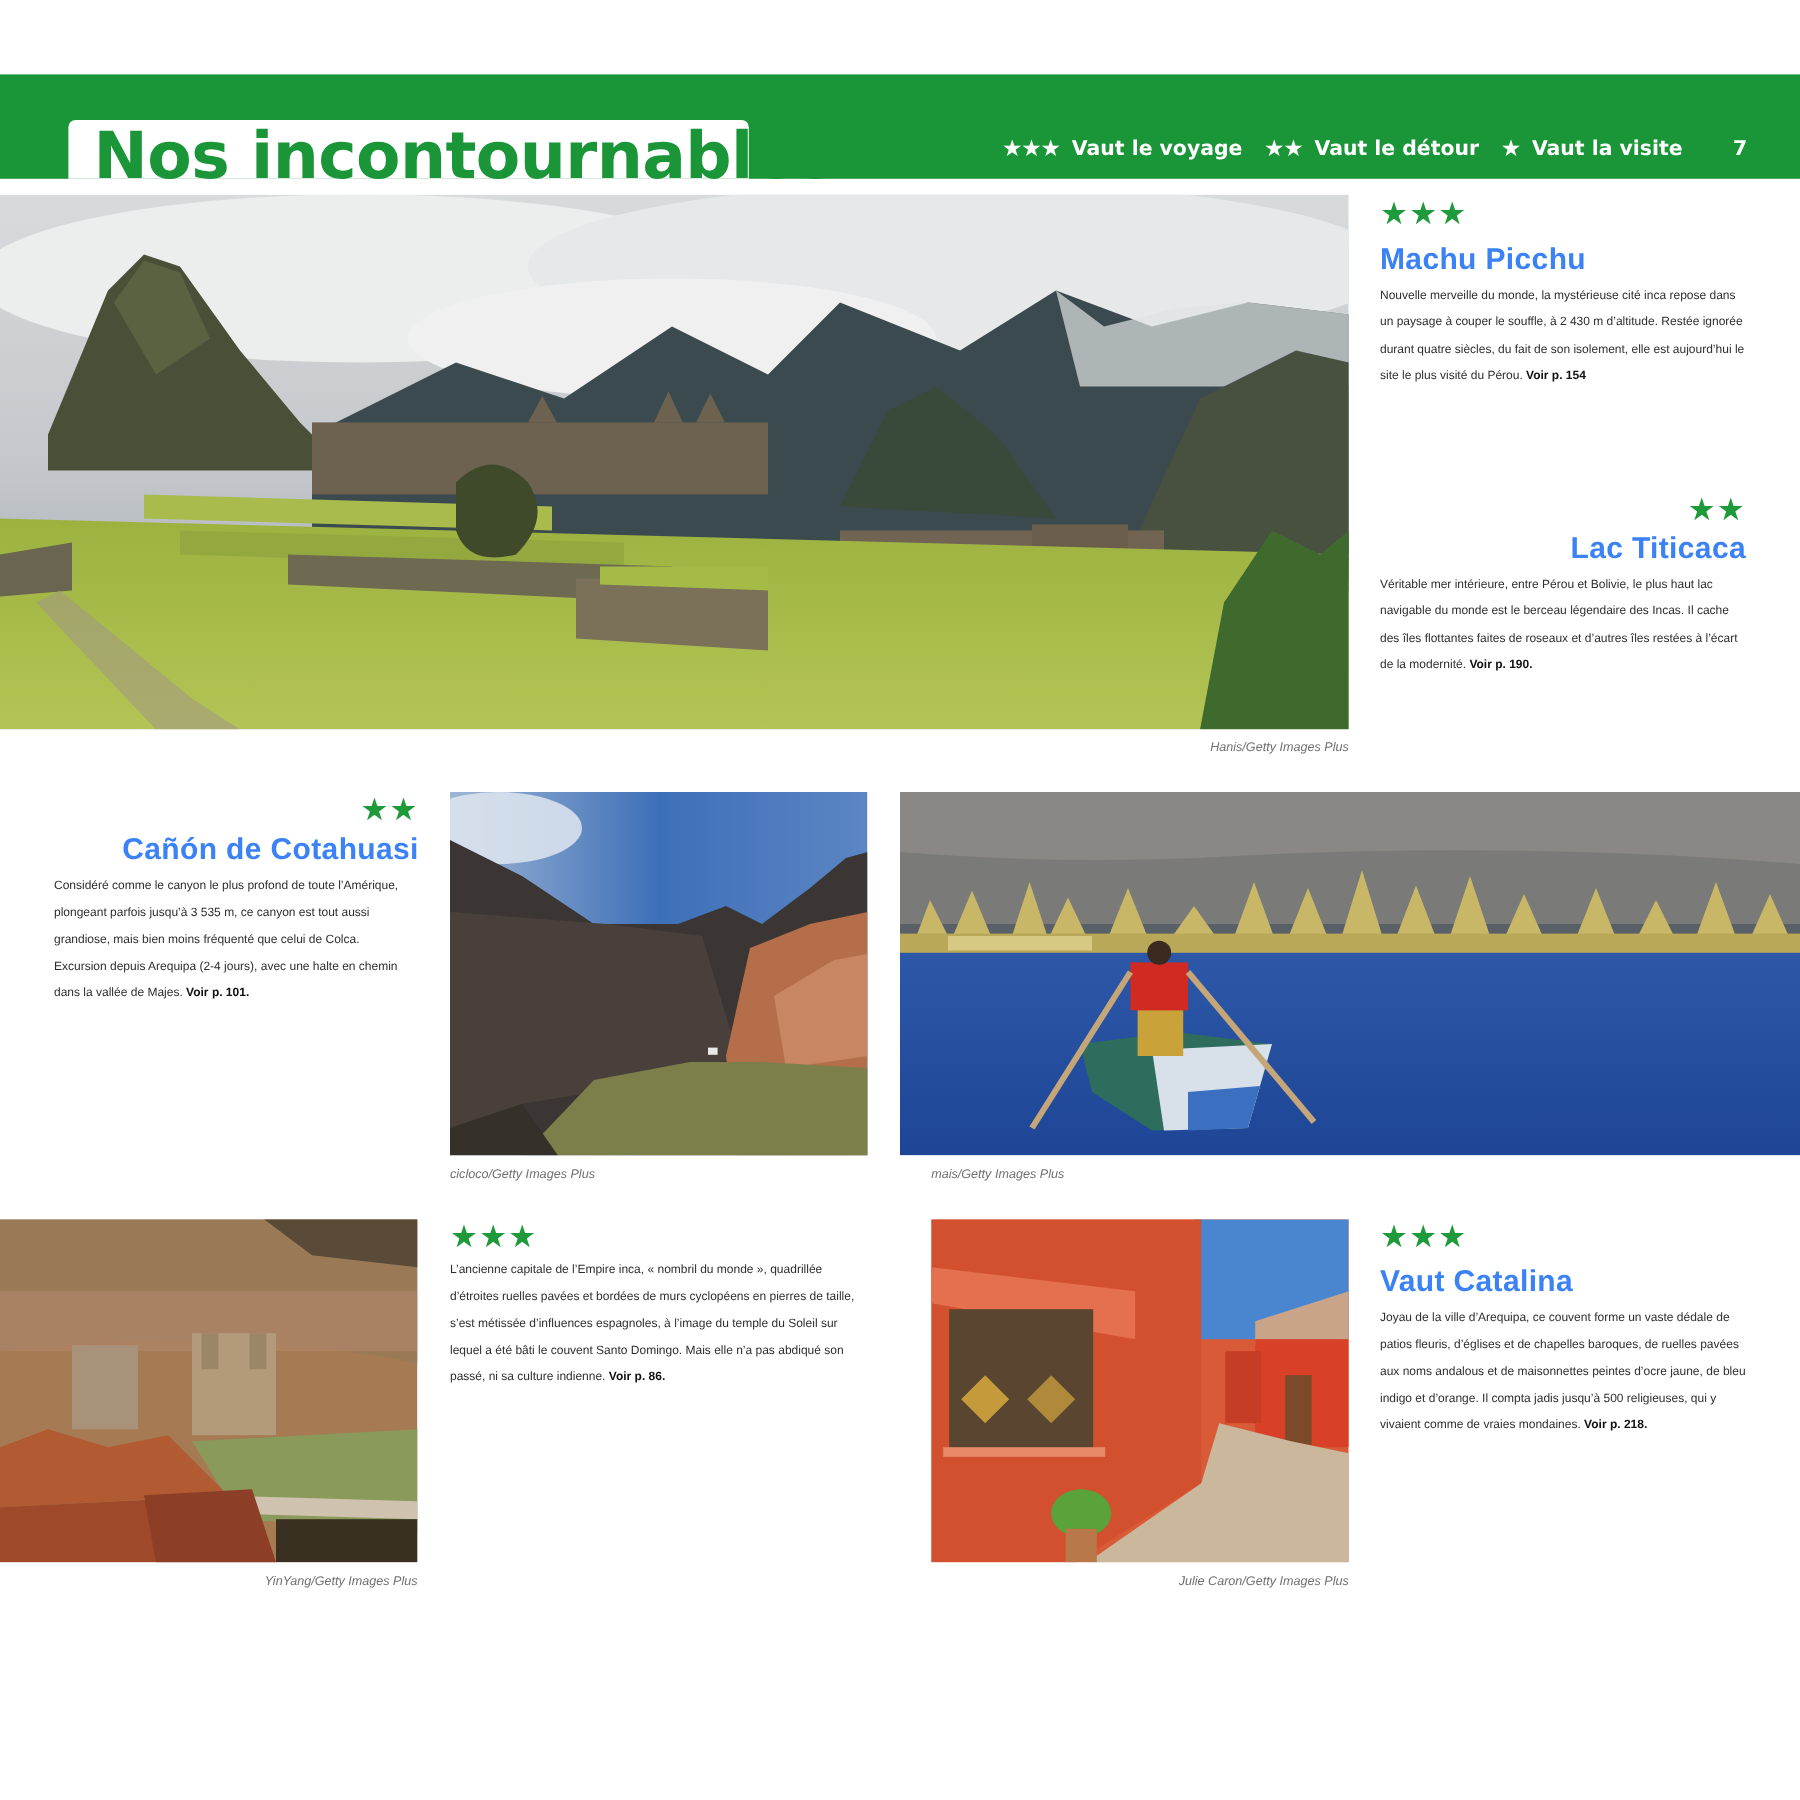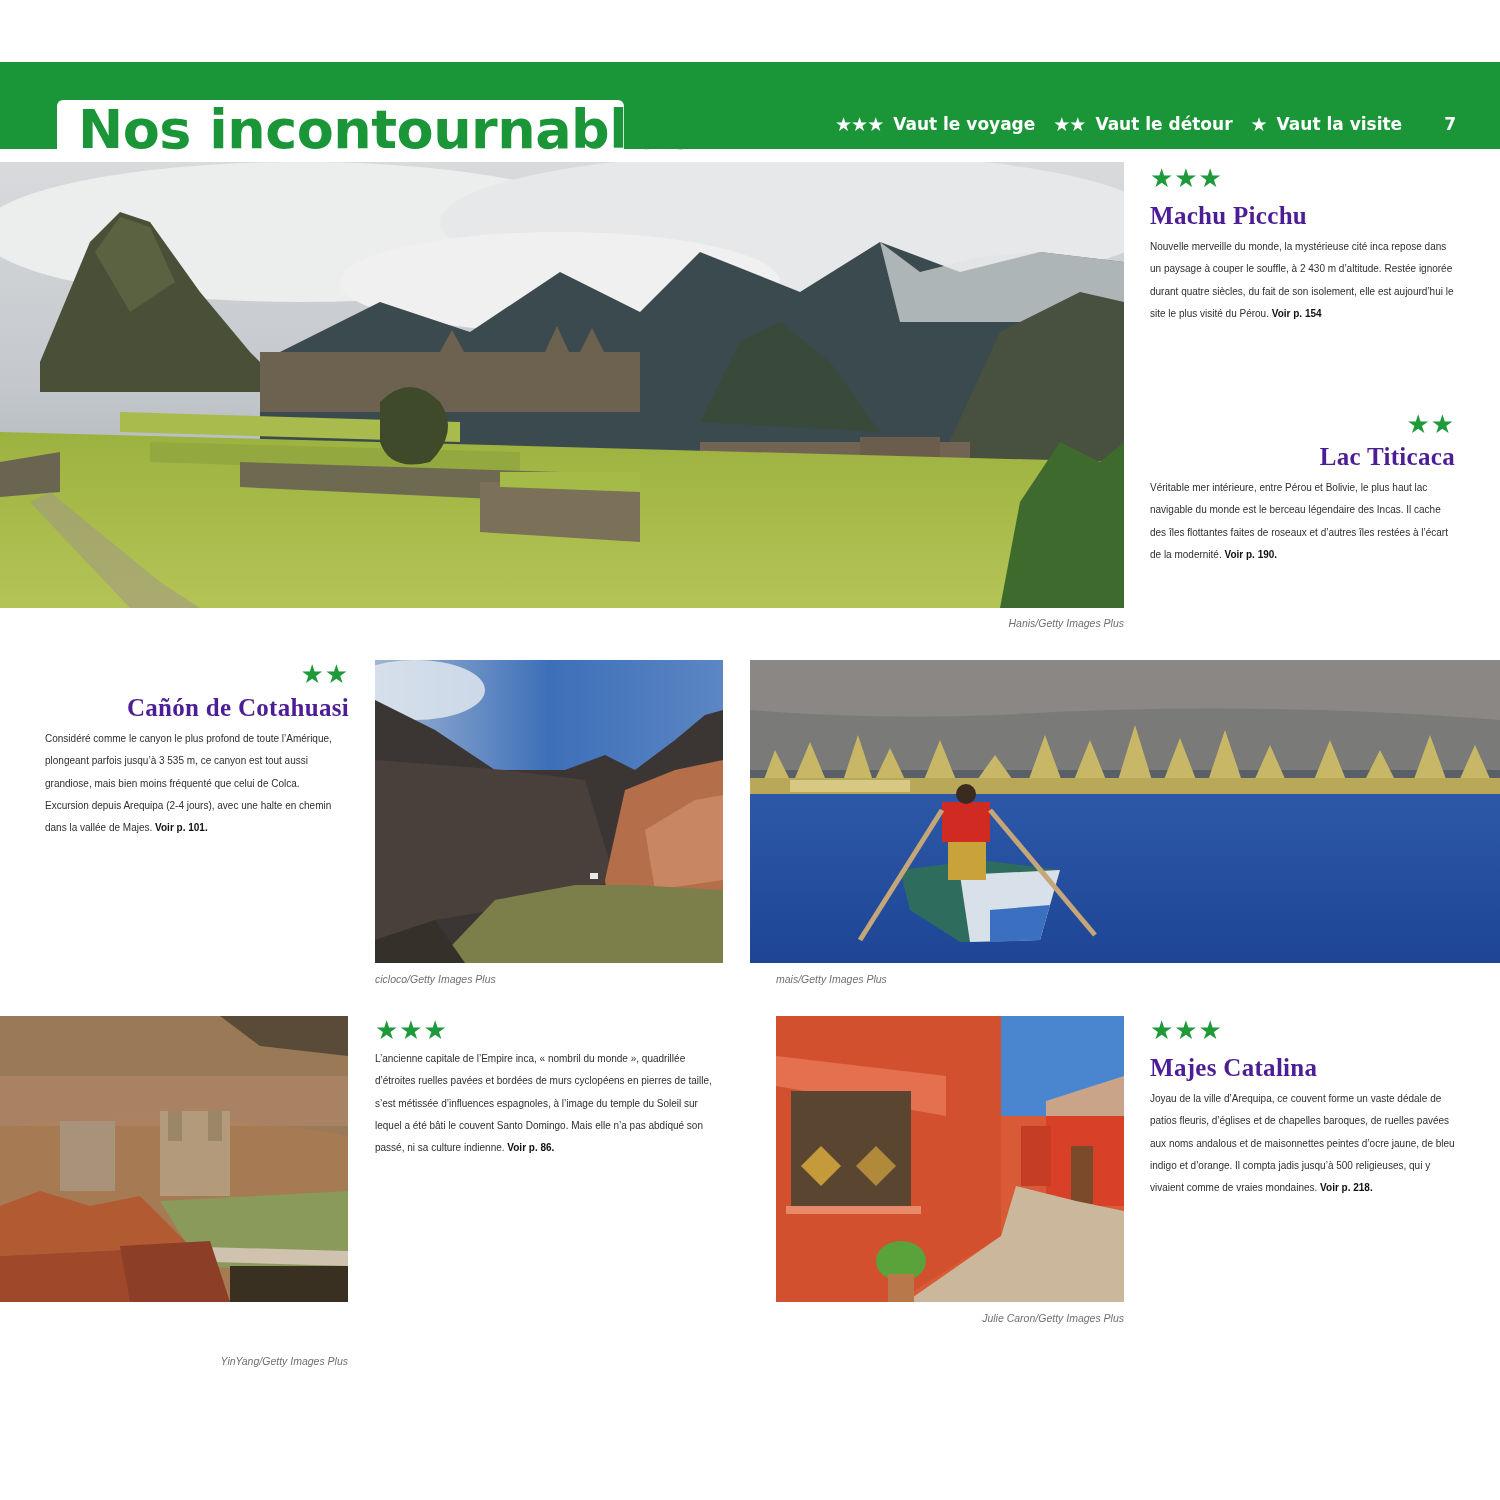--- a/index.html
+++ b/index.html
@@ -41,22 +41,22 @@
   .photo svg { display:block; width:100%; height:100%; }
 
   .credit {
     font-style:italic; font-size:10.5px; color:#707070;
     white-space:nowrap; line-height:12px;
   }
 
   
   .stars-green { color:#1e9a3a; font-size:26px; letter-spacing:1px; line-height:28px; }
   .entry-title {
-    font-family:Liberation Serif, serif; font-weight:bold;
-    font-size:25px; color:#4c1d95; line-height:32px; white-space:nowrap;
+    font-family:Liberation Sans, sans-serif; font-weight:bold;
+    font-size:25px; color:#3b82f6; line-height:32px; white-space:nowrap;
     letter-spacing:0.3px;
   }
   .entry-body {
     font-size:10px; line-height:22.3px; color:#2e2e2e;
   }
   .entry-body .ref { font-weight:bold; color:#111; }
   .right { text-align:right; }
 </style>
 </head>
 <body>
@@ -234,21 +234,21 @@
 
     <path d="M160 185 L348 175 L348 260 L200 250 Z" fill="#8a9a5a"></path>
     <path d="M170 230 L348 235 L348 250 L180 245 Z" fill="#cfc2ae"></path>
 
     <path d="M0 190 L40 175 L90 190 L140 180 L190 230 L0 240 Z" fill="#b25a32"></path>
     <path d="M0 240 L200 230 L230 286 L0 286 Z" fill="#a0482a"></path>
     <path d="M120 230 L210 225 L230 286 L130 286 Z" fill="#8c3e26"></path>
     <rect x="230" y="250" width="118" height="36" fill="#3a3022"></rect>
   </svg>
 </div>
-<div class="abs credit right" style="right:1152px;top:1312px;margin-top:43px;">YinYang/Getty Images Plus</div>
+<div class="abs credit right" style="right:1152px;top:1312px;">YinYang/Getty Images Plus</div>
 
 <div class="abs" style="left:375px;top:1016px;width:350px;">
   <div class="stars-green">★★★</div>
   <div class="entry-body" style="margin-top:4px;width:345px;">
     <span>L’ancienne capitale de l’Empire inca, « nombril du monde », quadrillée d’étroites ruelles pavées et bordées de murs cyclopéens en pierres de taille, s’est métissée d’influences espagnoles, à l’image du temple du Soleil sur lequel a été bâti le couvent Santo Domingo. Mais elle n’a pas abdiqué son passé, ni sa culture indienne.</span>
     <span class="ref">Voir p. 86.</span>
   </div>
 </div>
 
 <div class="abs photo" style="left:776px;top:1016px;width:348px;height:286px;">
@@ -272,18 +272,18 @@
     <path d="M130 286 L225 220 L240 170 L300 185 L348 195 L348 286 Z" fill="#cbb89c"></path>
 
     <ellipse cx="125" cy="245" rx="25" ry="20" fill="#5aa33a"></ellipse>
     <rect x="112" y="258" width="26" height="28" fill="#b8784a"></rect>
   </svg>
 </div>
 <div class="abs credit right" style="right:376px;top:1312px;">Julie Caron/Getty Images Plus</div>
 
 <div class="abs" style="left:1150px;top:1016px;width:320px;">
   <div class="stars-green">★★★</div>
-  <div class="entry-title" style="margin-top:8px;">Majes Catalina</div>
+  <div class="entry-title" style="margin-top:8px;">Vaut Catalina</div>
   <div class="entry-body" style="margin-top:4px;width:305px;">
     <span>Joyau de la ville d’Arequipa, ce couvent forme un vaste dédale de patios fleuris, d’églises et de chapelles baroques, de ruelles pavées aux noms andalous et de maisonnettes peintes d’ocre jaune, de bleu indigo et d’orange. Il compta jadis jusqu’à 500 religieuses, qui y vivaient comme de vraies mondaines.</span>
     <span class="ref">Voir p. 218.</span>
   </div>
 </div>
 
 </body></html>

